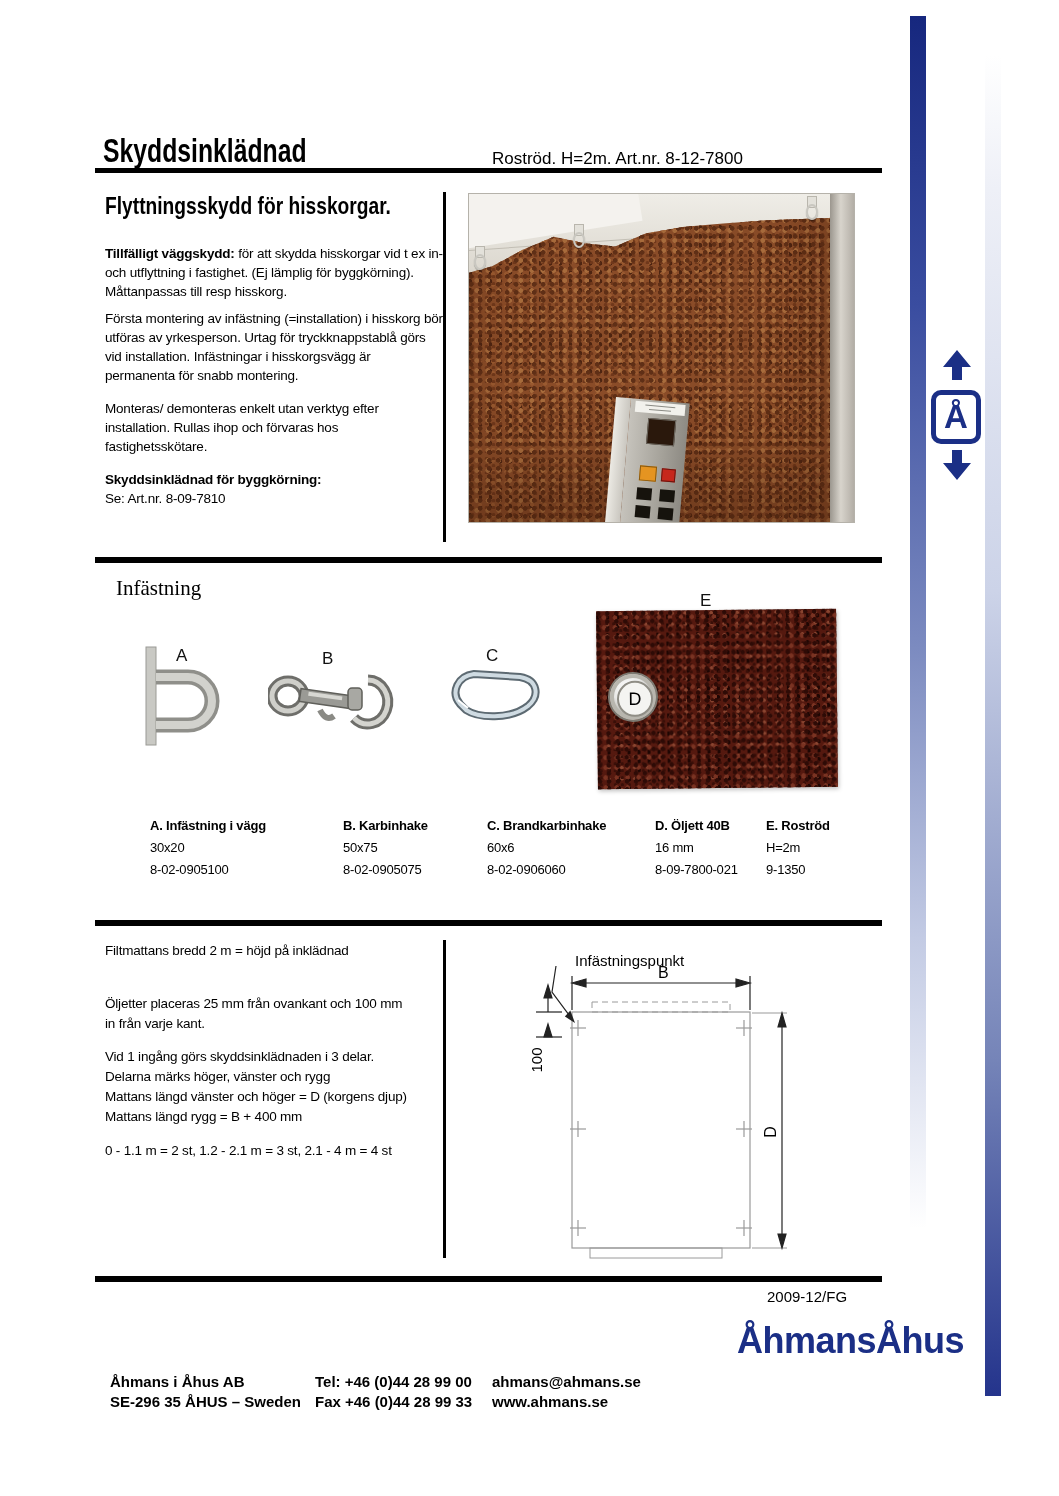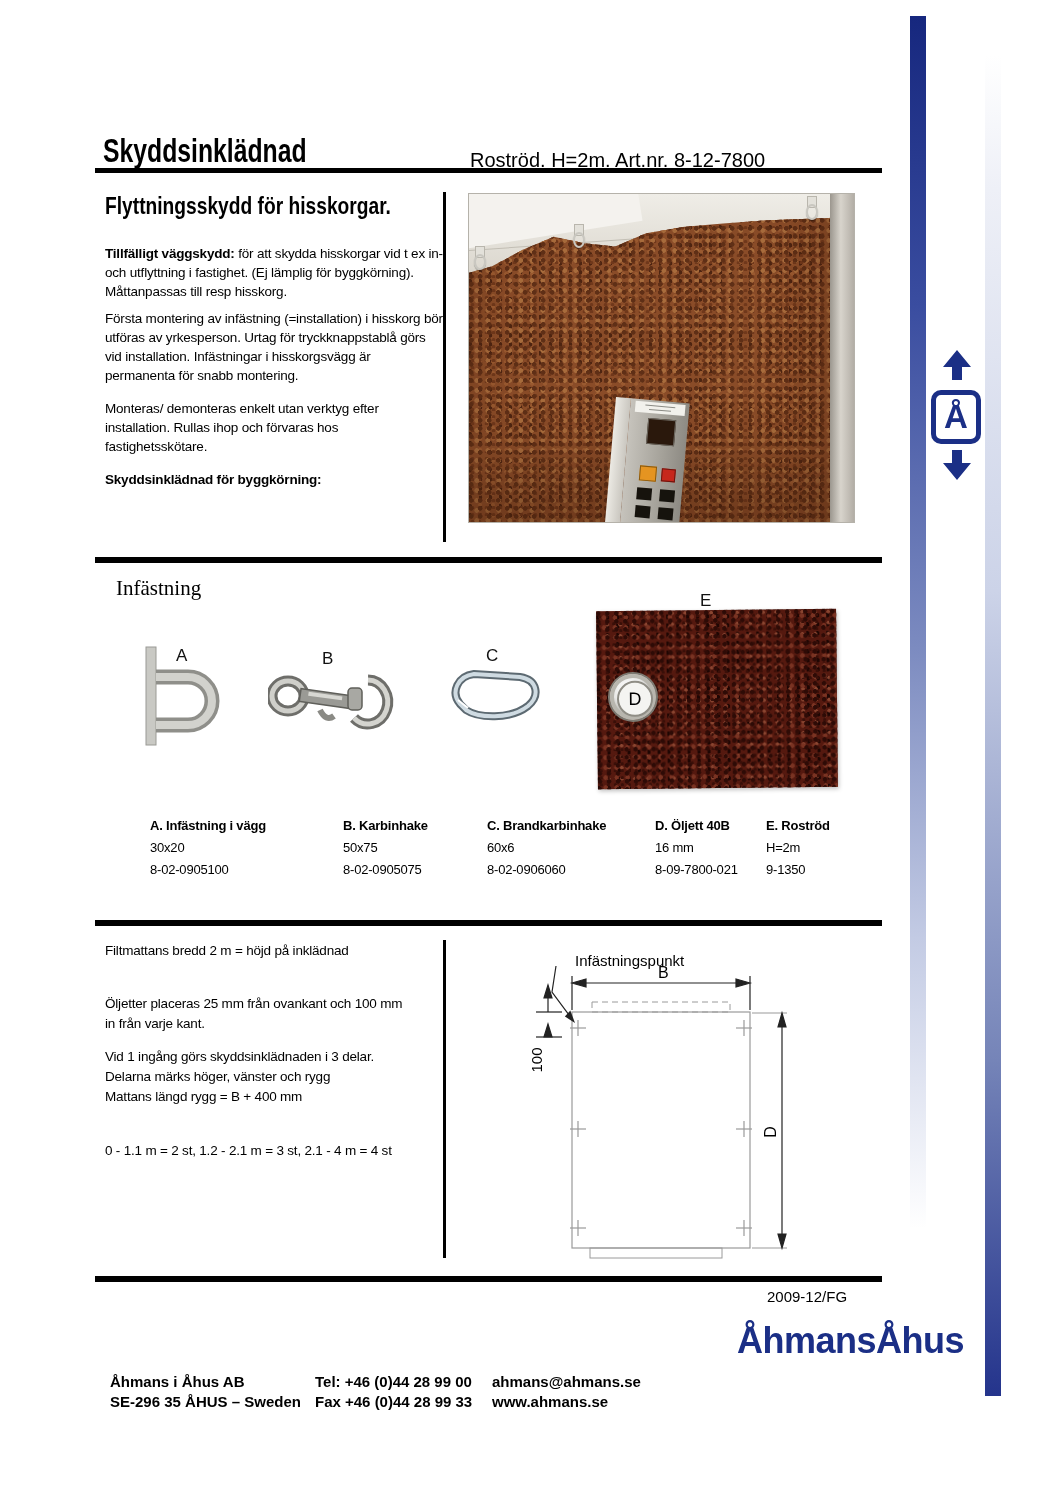--- a/index.html
+++ b/index.html
@@ -16,21 +16,21 @@
   
   .elev{left:926px;top:344px;width:62px;height:140px;}
   .elev .arrow{position:absolute;left:50%;transform:translateX(-50%);}
   .elev .box{position:absolute;left:5px;top:46px;width:40px;height:44px;border:5px solid #1b2f86;border-radius:10px;
              display:flex;align-items:center;justify-content:center;background:#fff;}
   .elev .box span{font-size:33px;font-weight:bold;color:#1b2f86;line-height:1;margin-top:-2px;}
 
   
   .title{left:103px;top:132px;font-size:33px;font-weight:bold;transform:scaleX(.75);transform-origin:left top;
          letter-spacing:0;white-space:nowrap;}
-  .subtitle{left:470px;top:149px;font-size:20px;white-space:nowrap;}
+  .subtitle{left:492px;top:149px;font-size:17px;white-space:nowrap;}
   .hrule{left:95px;width:787px;height:5px;background:#000;}
 
   
   .intro-head{left:105px;top:192px;font-size:24px;font-weight:bold;transform:scaleX(.8);transform-origin:left top;white-space:nowrap;}
   .body-text{font-size:13.5px;line-height:19px;letter-spacing:-.2px;width:338px;}
   .vdiv{width:3px;background:#000;}
 
   
   .photo{left:468px;top:193px;width:385px;height:328px;background:#ddd9d1;overflow:hidden;border:1px solid #b5b2aa;}
   .photo .ceiling{position:absolute;left:0;top:0;width:100%;height:90px;
@@ -118,20 +118,21 @@
   <div class="abs title">Skyddsinklädnad</div>
   <div class="abs subtitle">Roströd. H=2m. Art.nr. 8-12-7800</div>
   <div class="abs hrule" style="top:168px"></div>
 
   <div class="abs intro-head">Flyttningsskydd för hisskorgar.</div>
   <div class="abs body-text" style="left:105px;top:244px"><b>Tillfälligt väggskydd:</b><span> för att skydda hisskorgar vid t ex in- och utflyttning i fastighet. (Ej lämplig för byggkörning). Måttanpassas till resp hisskorg.</span></div>
   <div class="abs body-text" style="left:105px;top:309px">Första montering av infästning (=installation) i hisskorg bör utföras av yrkesperson. Urtag för tryckknappstablå görs vid installation. Infästningar i hisskorgsvägg är permanenta för snabb montering.</div>
   <div class="abs body-text" style="left:105px;top:399px">Monteras/ demonteras enkelt utan verktyg efter installation. Rullas ihop och förvaras hos fastighetsskötare.</div>
   <div class="abs body-text" style="left:105px;top:470px">
     <div style="font-weight:bold">Skyddsinklädnad för byggkörning:</div>
+    <div>Se: Art.nr. 8-09-7810</div>
   </div>
   <div class="abs vdiv" style="left:443px;top:192px;height:350px"></div>
 
   <div class="abs photo">
     <div class="ceiling"></div>
     <div class="recess"></div>
     <div class="seam"></div>
     <div class="carpet"></div>
     <div class="steel"></div>
     <div class="hook" style="left:4px;top:52px">
@@ -231,20 +232,21 @@
   <div class="abs body-text" style="left:105px;top:941px;line-height:20px">
     <div>Filtmattans bredd 2 m = höjd på inklädnad</div>
   </div>
   <div class="abs body-text" style="left:105px;top:994px;line-height:20px;width:348px">
     <div>Öljetter placeras 25 mm från ovankant och 100 mm</div>
     <div>in från varje kant.</div>
   </div>
   <div class="abs body-text" style="left:105px;top:1047px;line-height:20px;width:348px">
     <div>Vid 1 ingång görs skyddsinklädnaden i  3 delar.</div>
     <div>Delarna märks höger, vänster och rygg</div>
+    <div>Mattans längd vänster och höger = D (korgens djup)</div>
     <div>Mattans längd rygg = B + 400 mm</div>
   </div>
   <div class="abs body-text" style="left:105px;top:1141px;line-height:20px;width:360px">
     <div>0 - 1.1 m = 2 st, 1.2 - 2.1 m = 3 st, 2.1 - 4 m = 4 st</div>
   </div>
   <div class="abs vdiv" style="left:443px;top:940px;height:318px"></div>
 
   <svg class="abs" style="left:490px;top:940px" width="390" height="330" viewBox="0 0 390 330">
 
     <rect x="82" y="72" width="178" height="236" fill="none" stroke="#9a9a9a" stroke-width="1.2"></rect>

